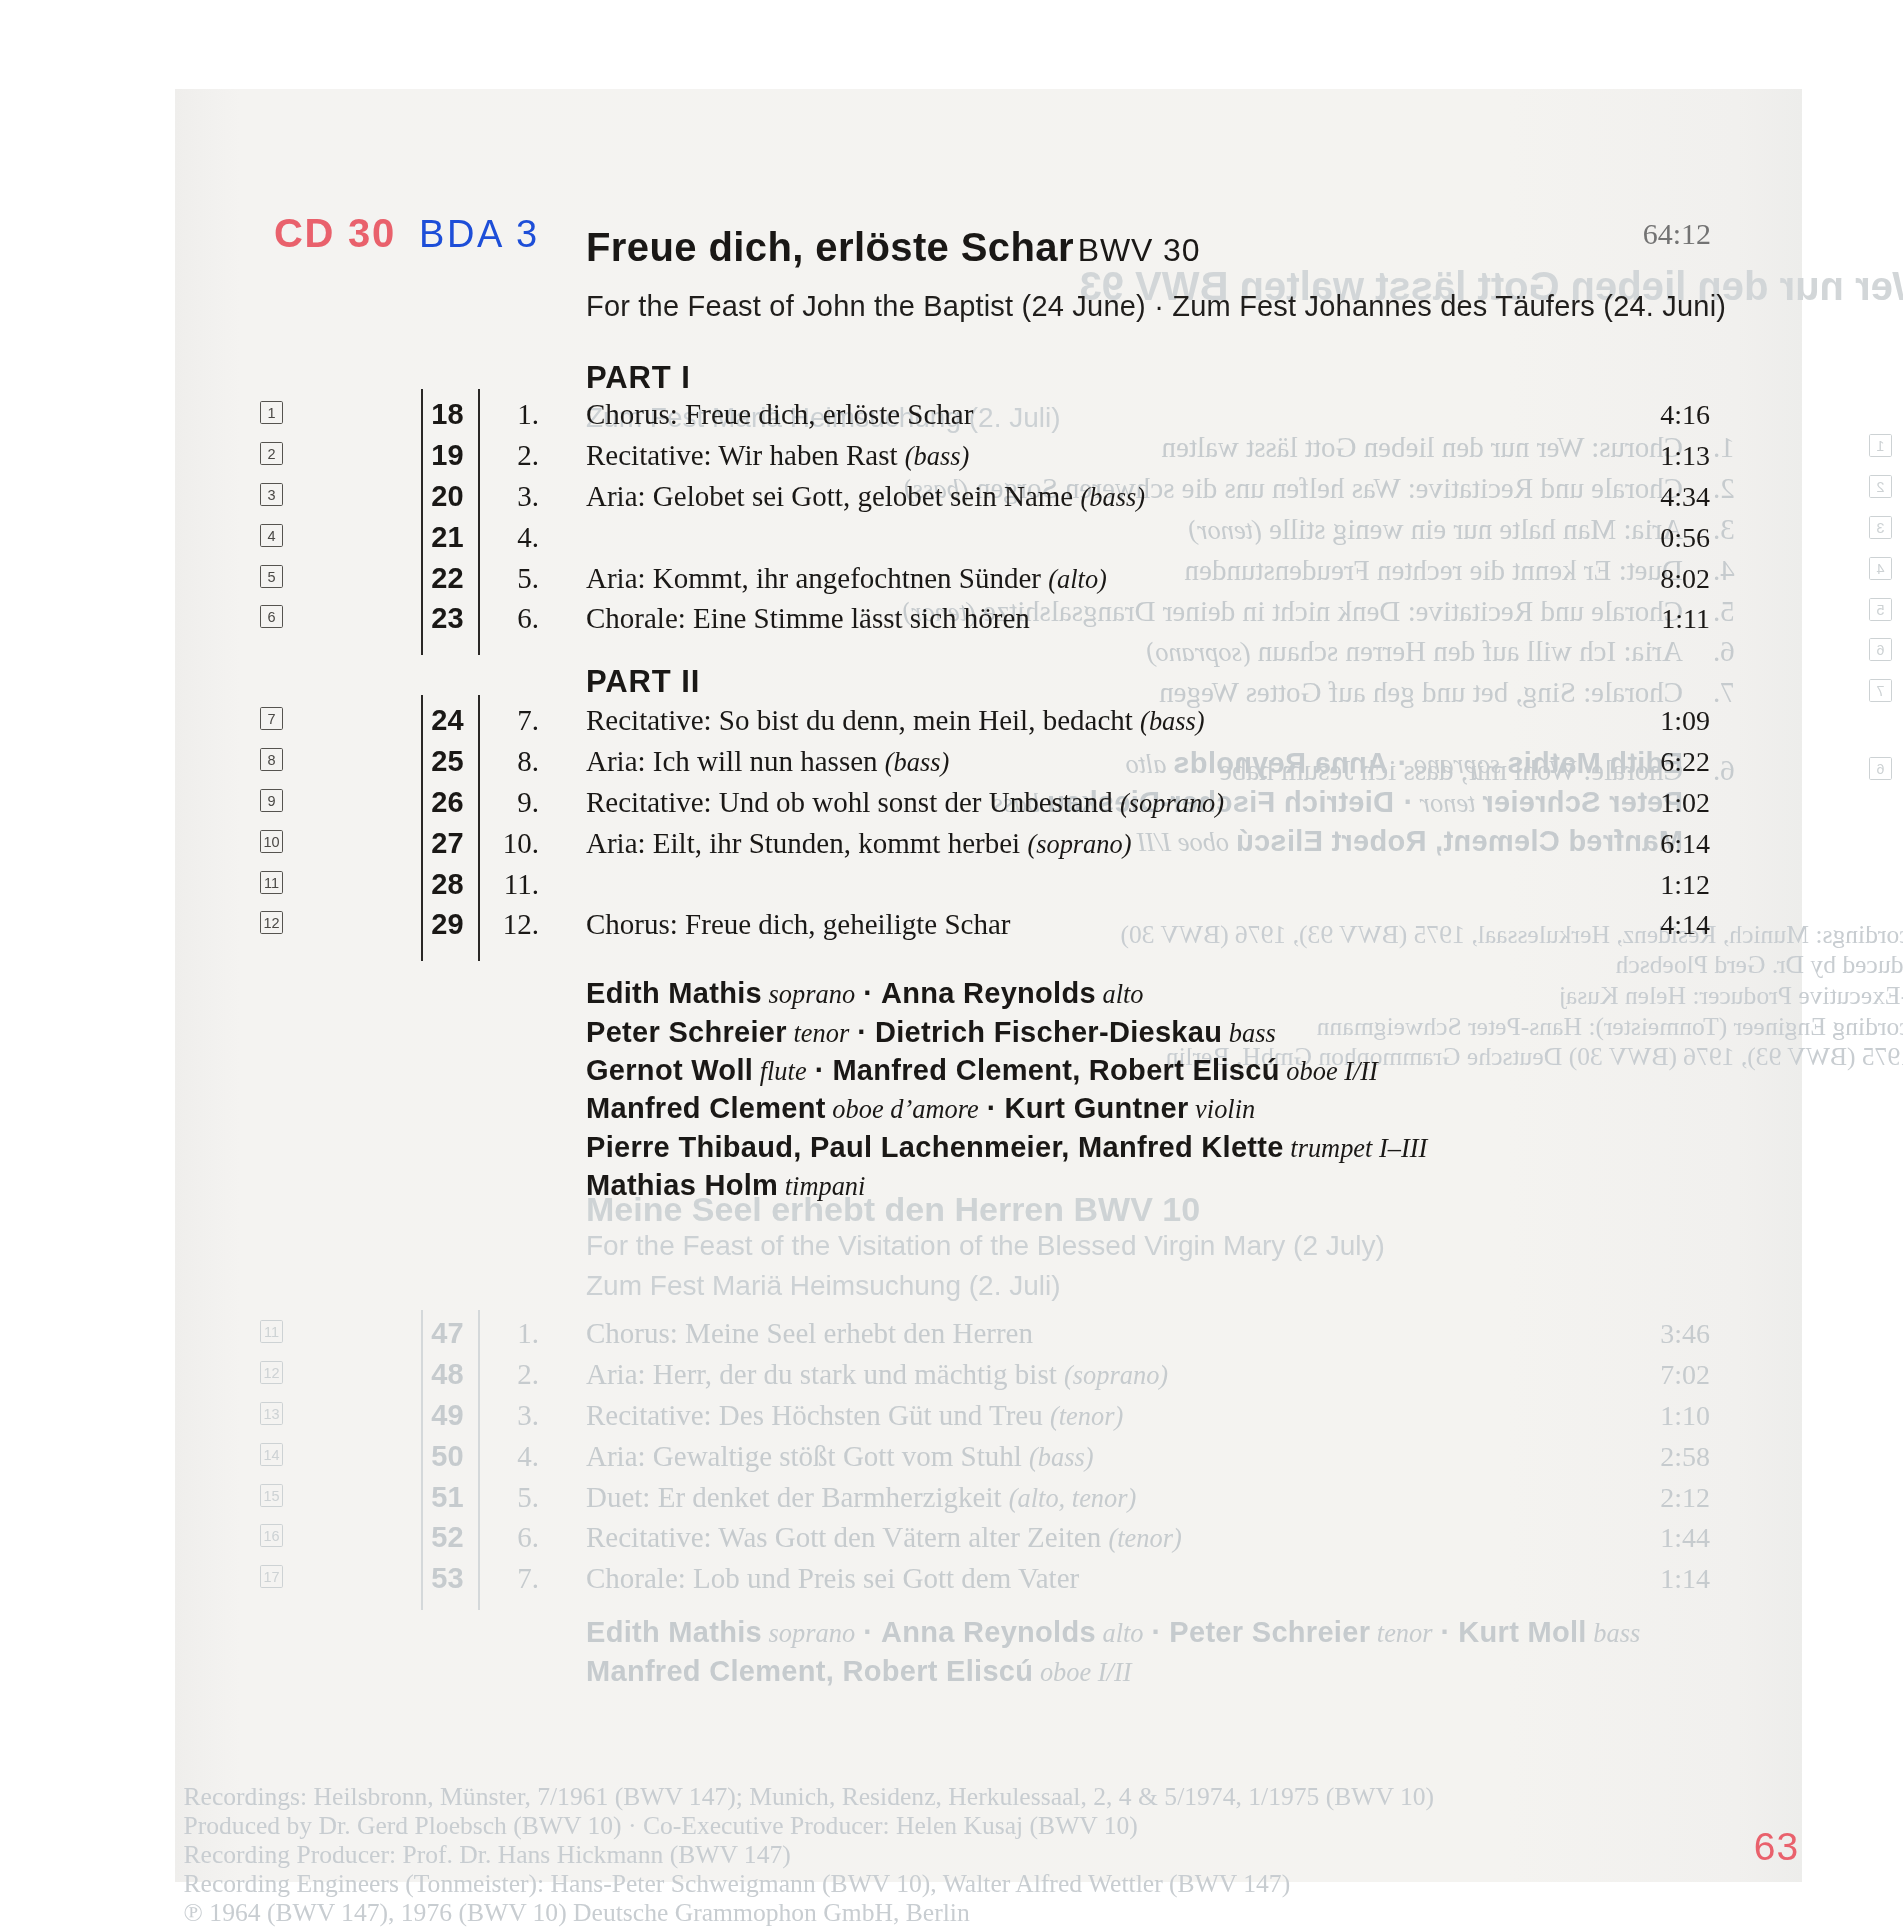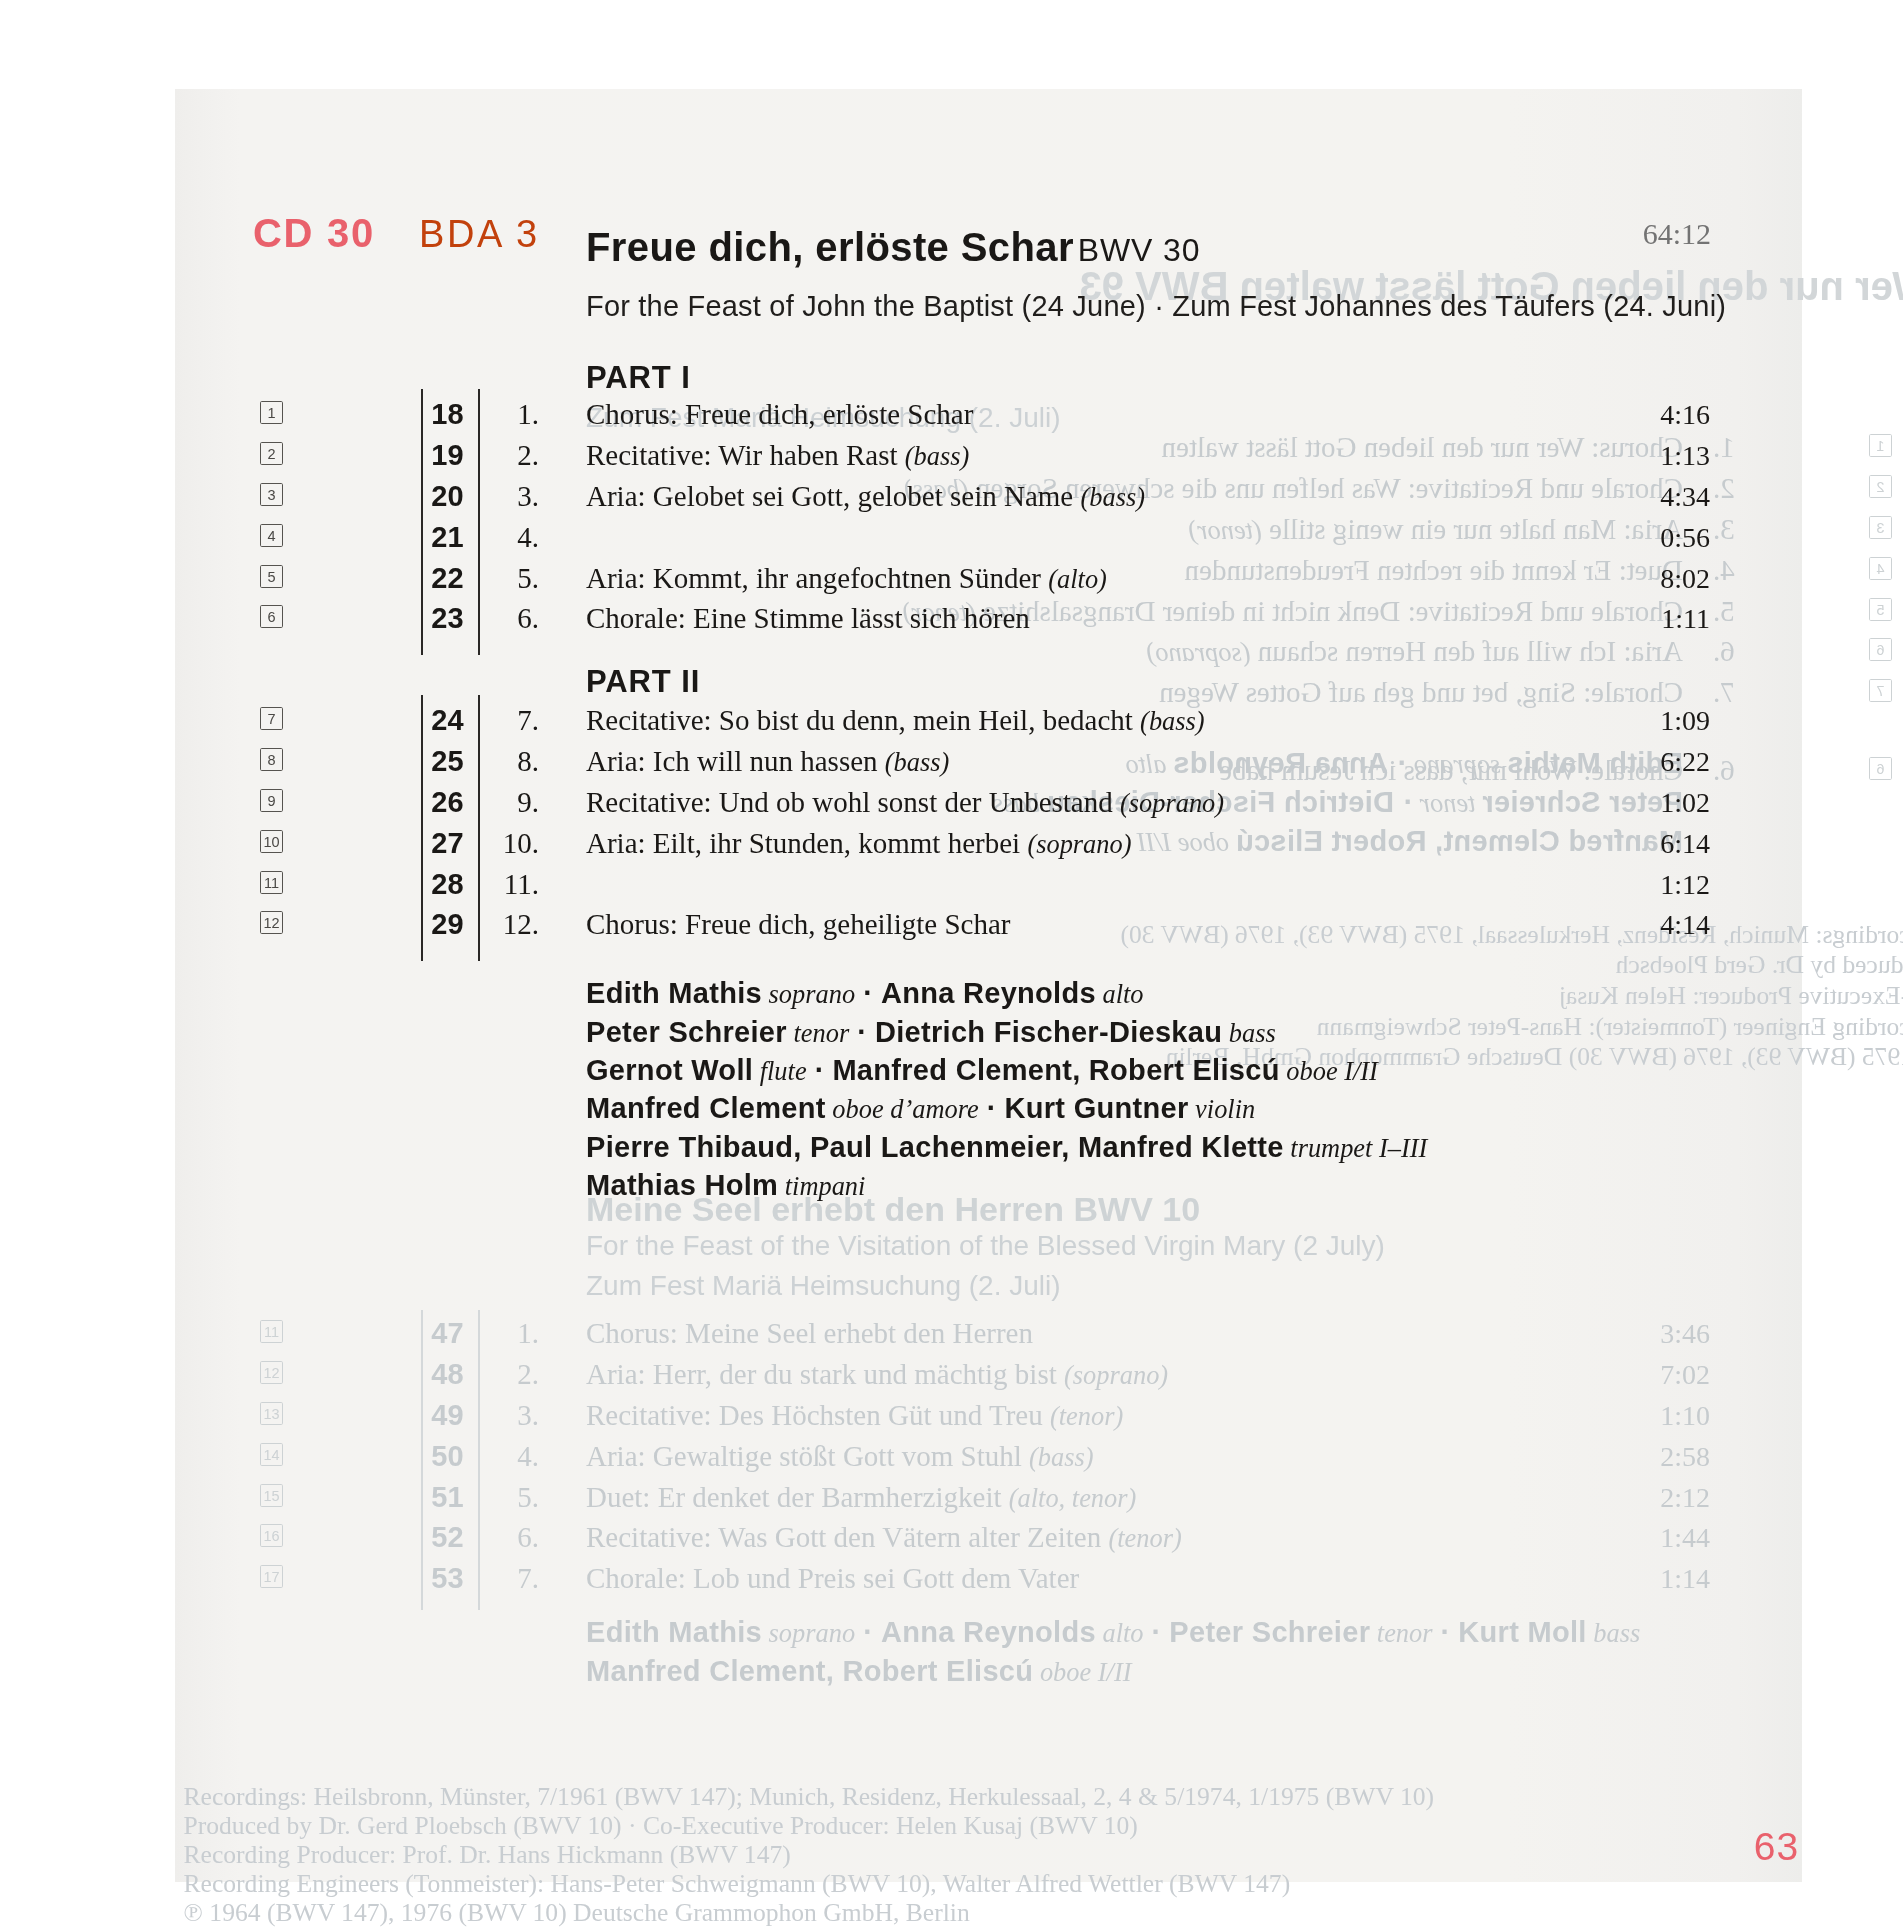--- a/index.html
+++ b/index.html
@@ -2,22 +2,22 @@
 <html style="font-size:13.6px"><head>
 <meta charset="utf-8">
 <style>
   html,body{margin:0;padding:0;background:#fff;}
   #canvas{position:relative;width:1904px;height:1931px;background:#ffffff;overflow:hidden;
           font-family:"Liberation Sans",sans-serif;color:#1a1816;}
   #page{position:absolute;left:175px;top:89px;width:1627px;height:1793px;
         background:linear-gradient(90deg,#efeeec 0%,#f4f3f1 4%,#f4f3f0 82%,#f1f0ee 96%,#ededeb 100%);}
   .abs{position:absolute;white-space:nowrap;}
   
-  .cd-label{font-size:40px;font-weight:bold;letter-spacing:1.7px;}
-  .album-code{font-size:38px;font-weight:500;letter-spacing:2.6px;color:#c2410c;text-align:center;}
+  .cd-label{font-size:40px;font-weight:bold;letter-spacing:1.7px;margin-left:21px;}
+  .album-code{font-size:38px;font-weight:500;letter-spacing:2.6px;color:#1d4ed8;text-align:center;}
   .total-time{font-family:Liberation Serif, serif;font-size:30px;color:#737373;}
   
   .work-title{font-size:40px;font-weight:bold;letter-spacing:0.4px;}
   .work-bwv{font-size:32px;font-weight:500;letter-spacing:0.9px;}
   .work-occasion{font-size:29px;font-weight:500;letter-spacing:0.2px;color:#201e1c;}
   .part-label{font-size:31px;font-weight:600;letter-spacing:0.9px;}
   
   .rows{position:absolute;left:175px;width:1627px;}
   .row{position:absolute;left:0;width:1627px;height:41px;}
   .row>span{position:absolute;top:0;line-height:41px;}

